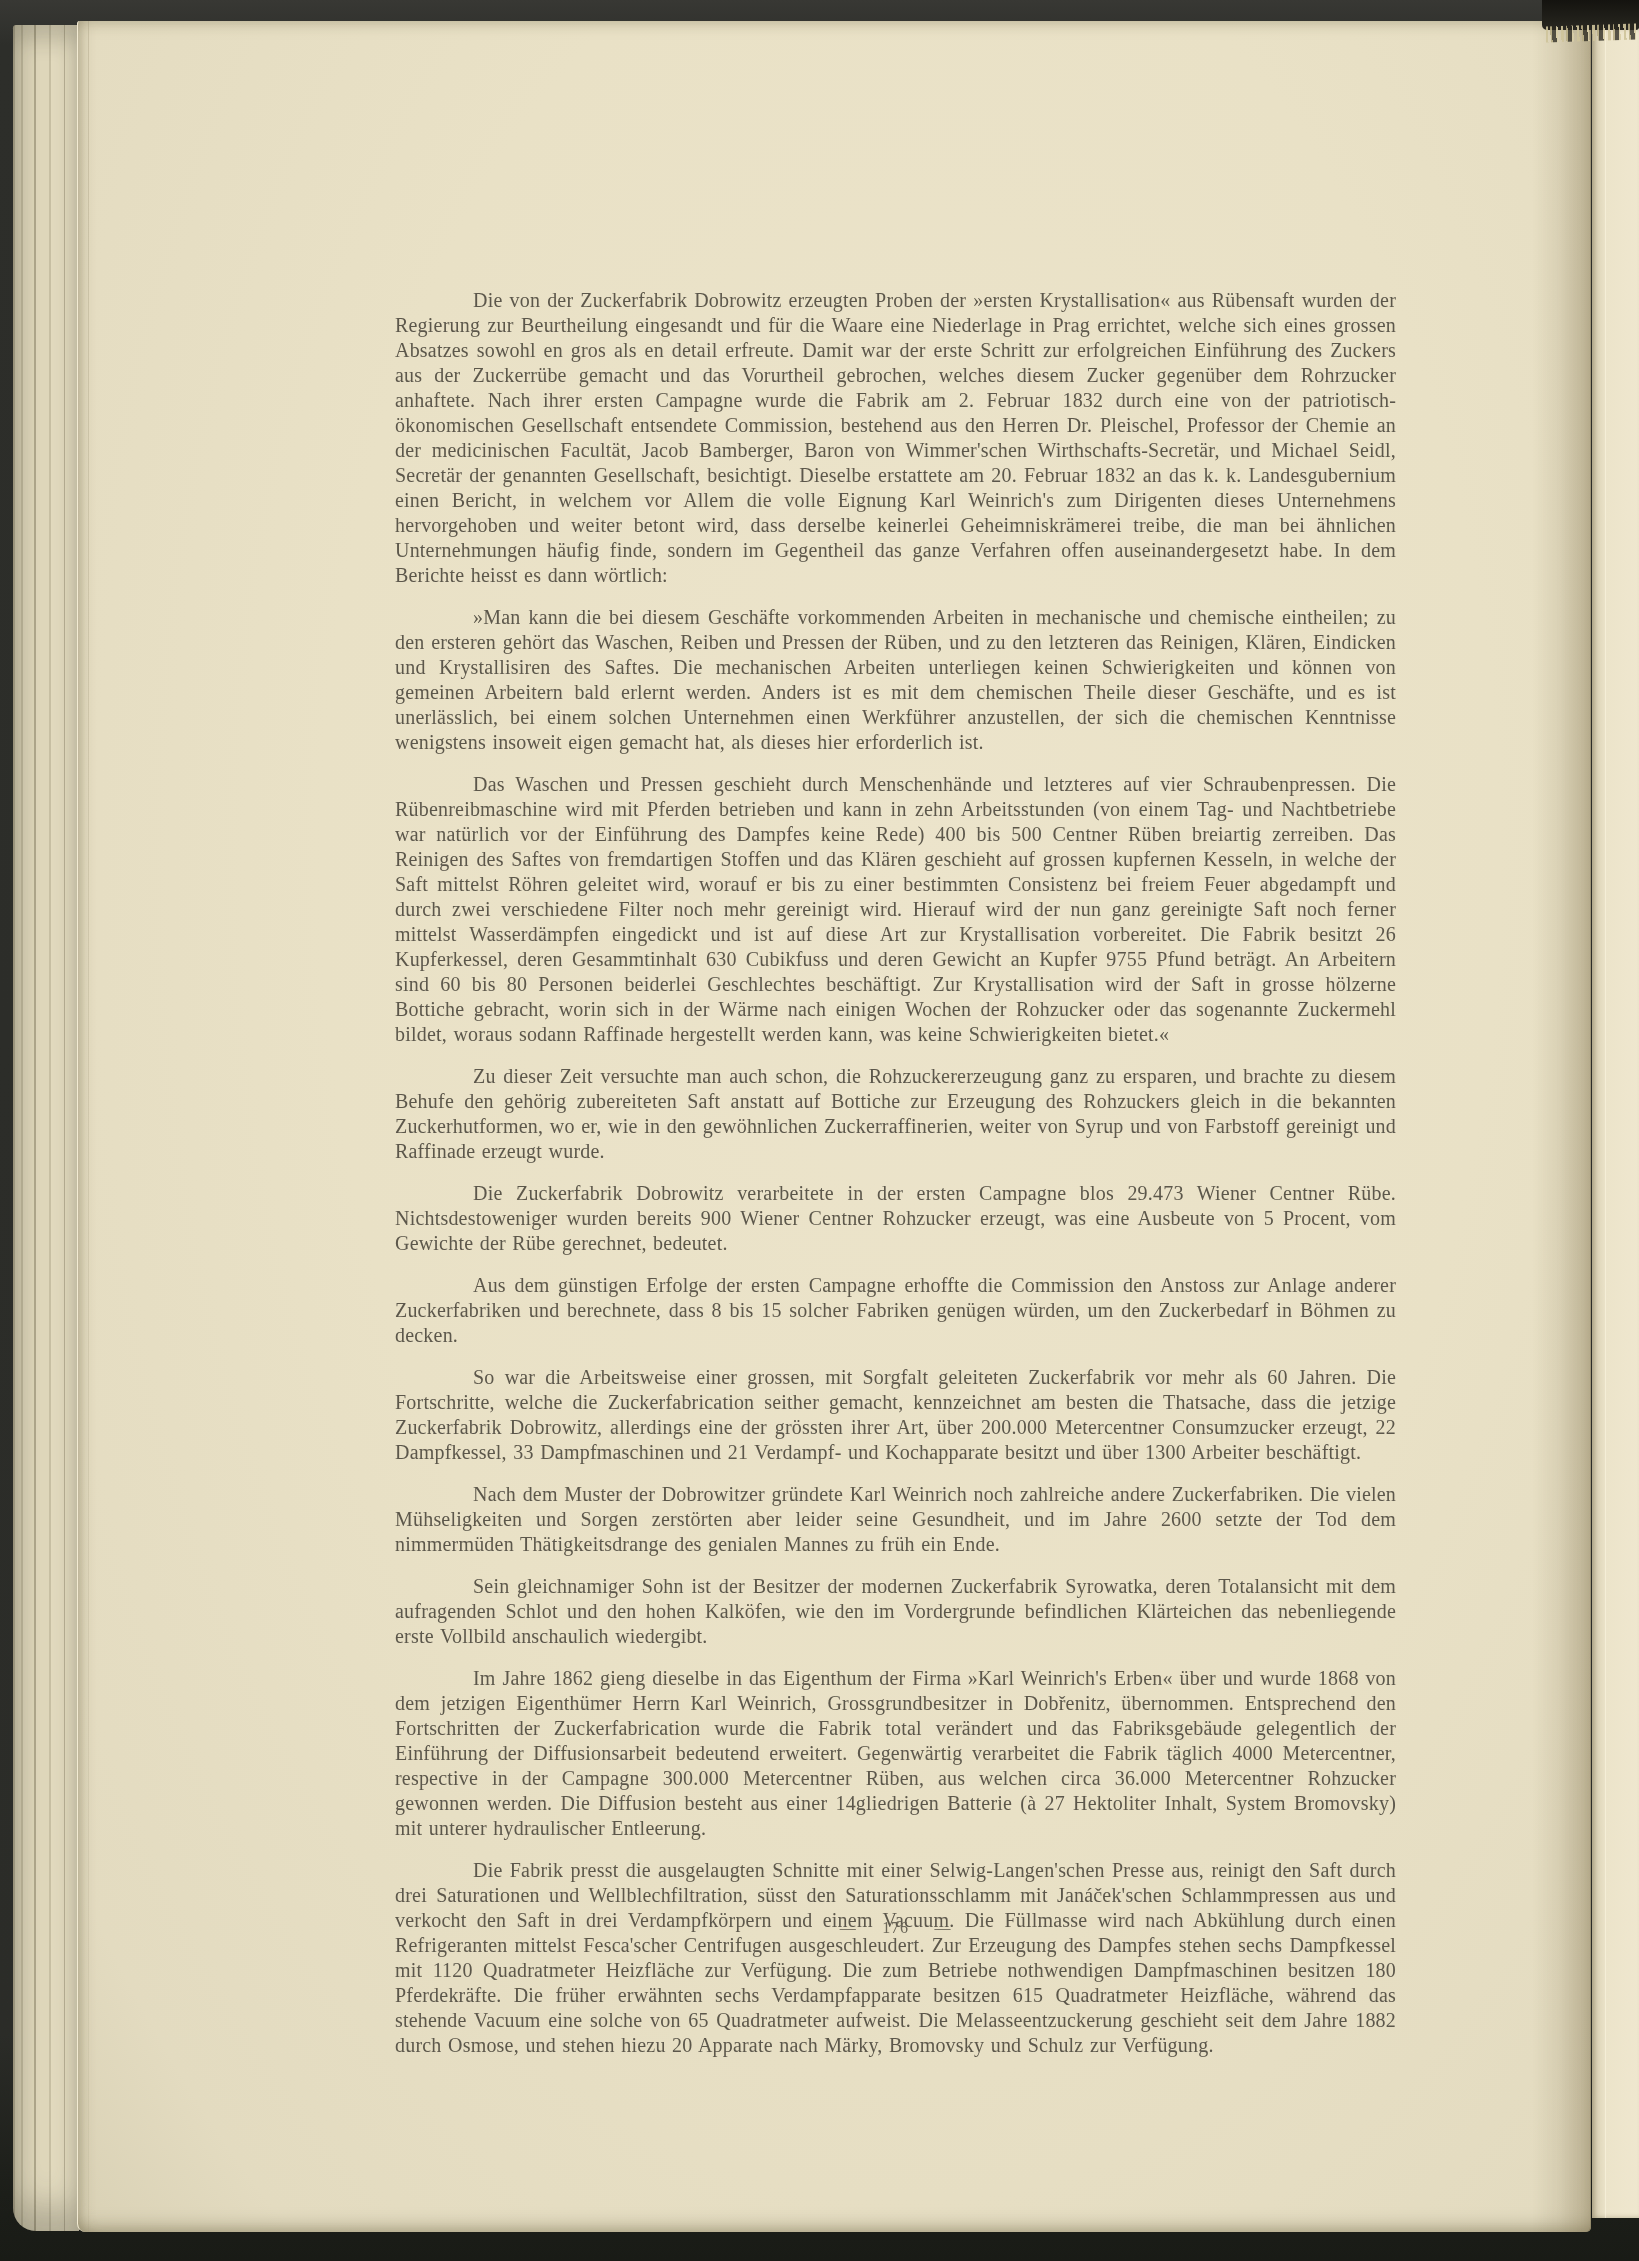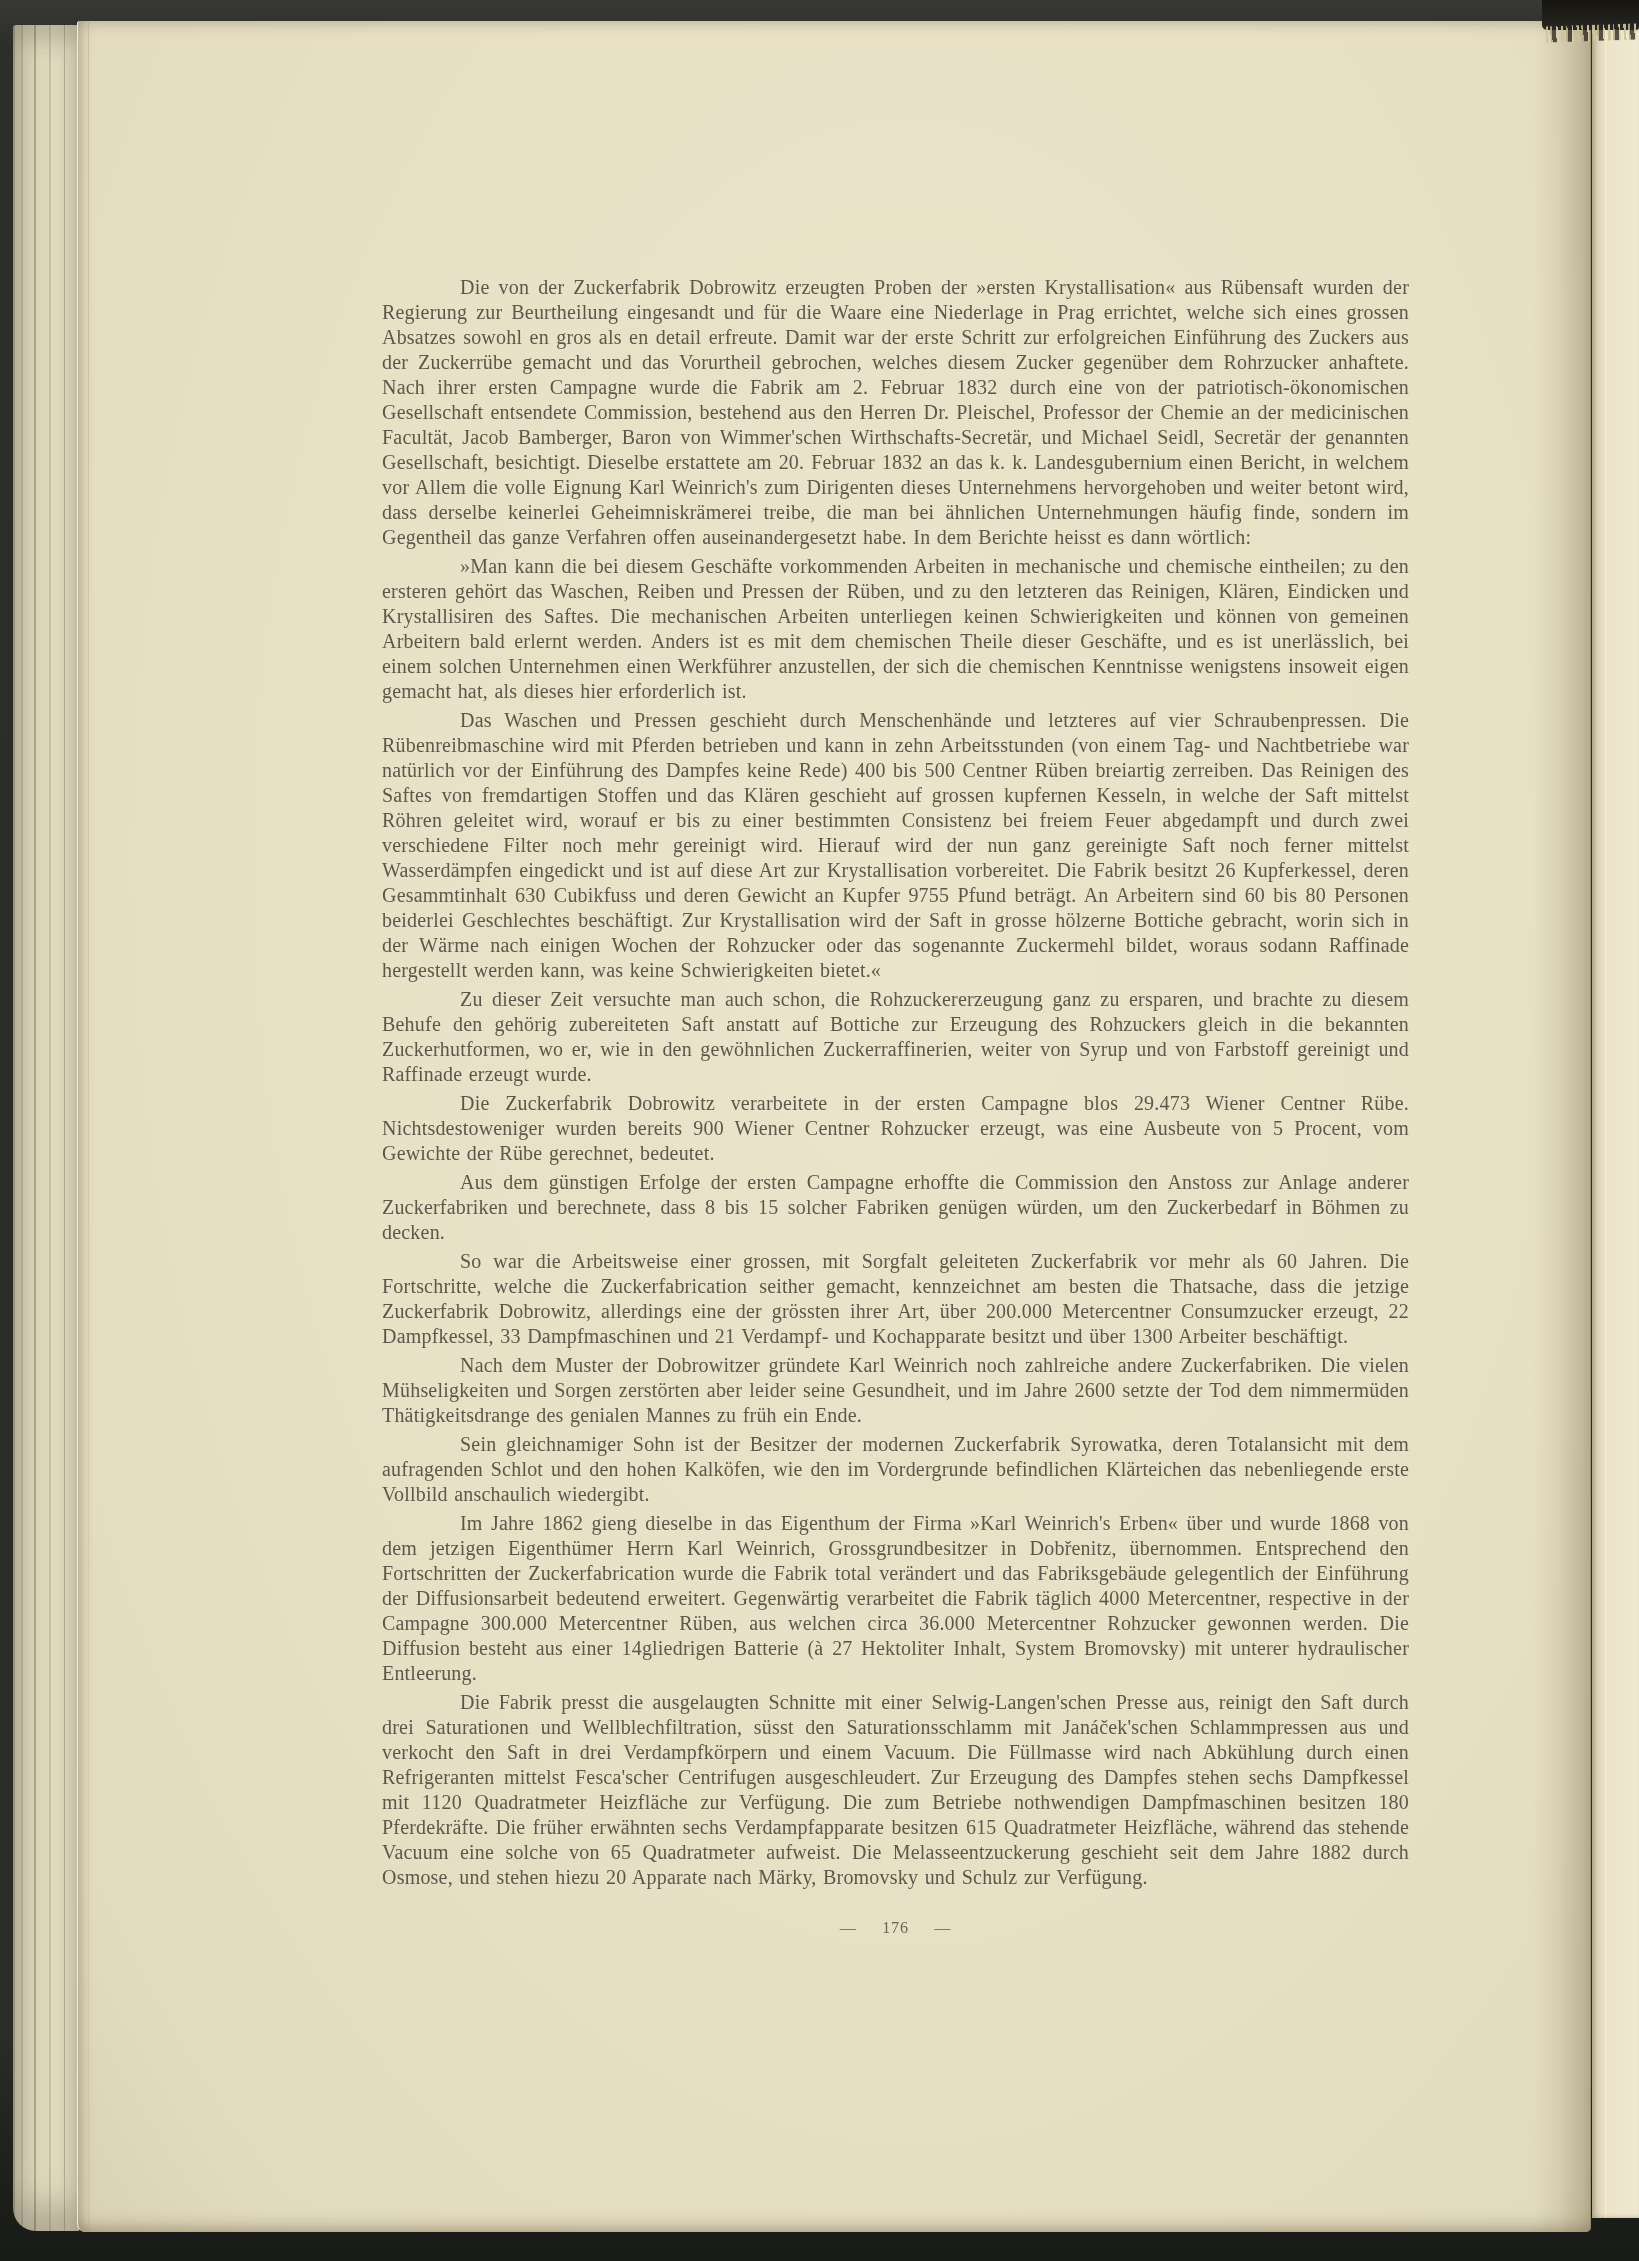--- a/index.html
+++ b/index.html
@@ -70,21 +70,21 @@
     opacity: 0.9;
   }
   
   .text-block {
     position: absolute; left: 300px; top: 250px; width: 1035px;
     color: #5c574b;
     font-size: 20px; line-height: 25px;
     text-align: justify;
     letter-spacing: 0.2px; word-spacing: 1.3px;
   }
-  .text-block p { margin: 4px; text-indent: 78px; }
+  .text-block p { margin: 17px; text-indent: 78px; }
   .page-num {
     position: absolute; left: 300px; top: 1898px; width: 1035px;
     text-align: center; color: #6a6557;
     font-size: 16px; letter-spacing: 0.8px; word-spacing: 21px;
   }
 </style>
 </head>
 <body>
 
 <div class="scene">

